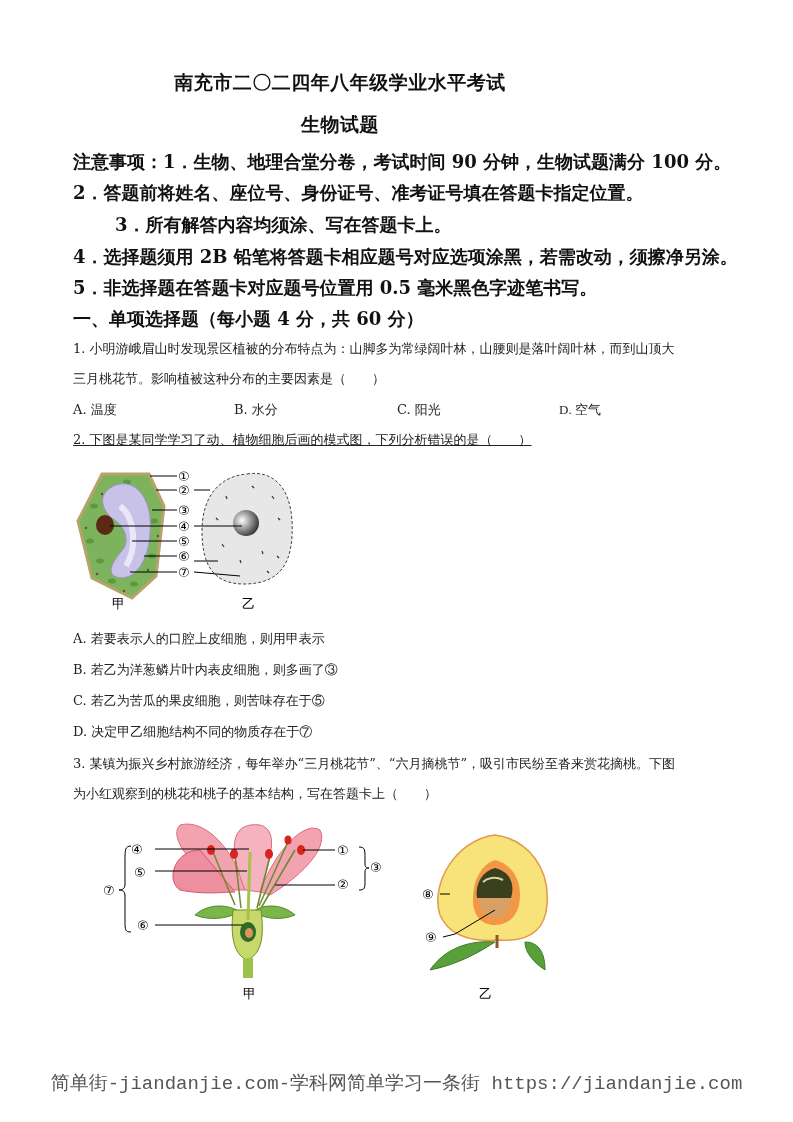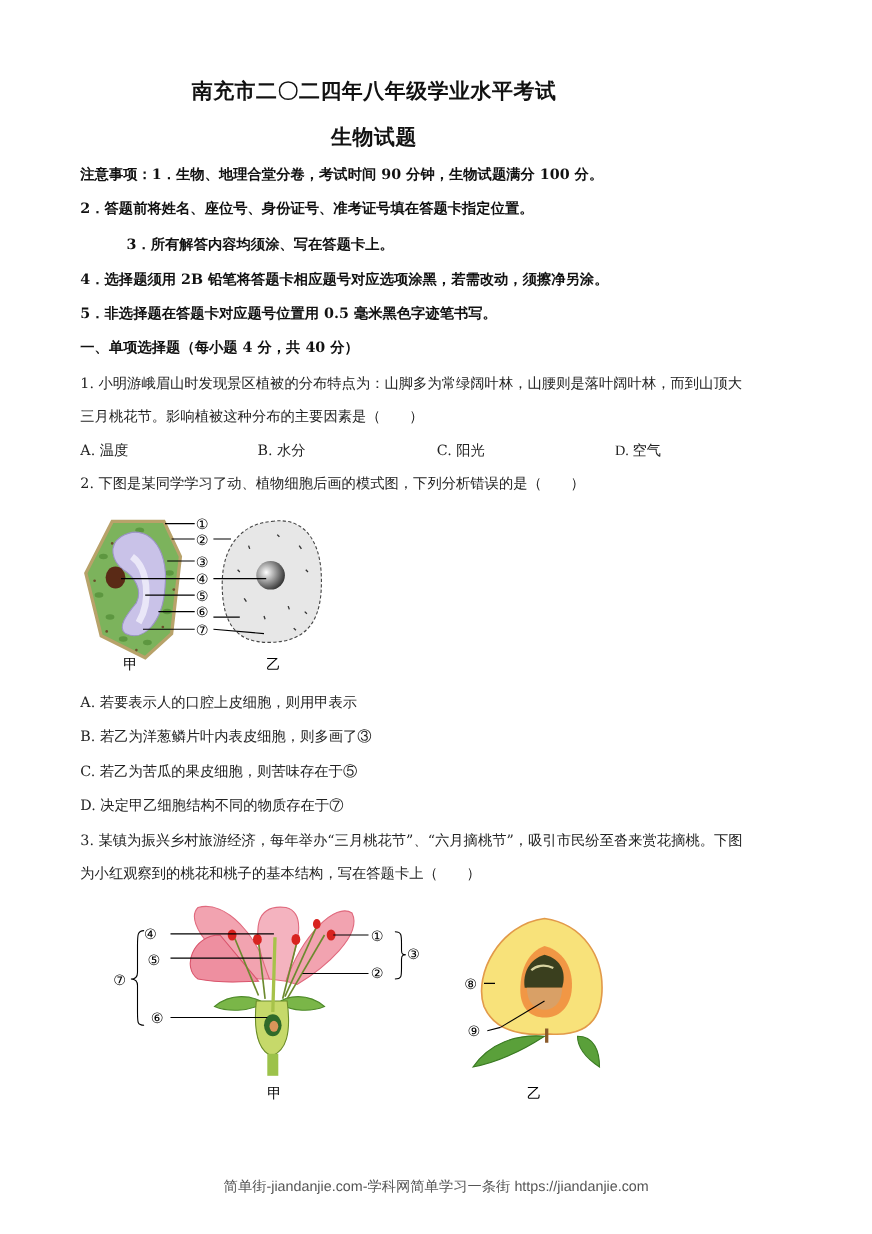--- a/index.html
+++ b/index.html
@@ -1,44 +1,44 @@
 <!DOCTYPE html>
 <html><head>
 <meta charset="utf-8">
 <style>
   html, body { margin: 0; padding: 0; background: #ffffff; }
   body { width: 793px; height: 1122px; position: relative; overflow: hidden; color: #111; }
   .abs { position: absolute; white-space: nowrap; }
   .title { font-family: "DejaVu Serif", "Liberation Serif", serif; font-weight: bold; font-size: 19px; left: 0; width: 680px; text-align: center; letter-spacing: 0.5px; }
-  .notice { font-family: "DejaVu Serif", "Liberation Serif", serif; font-weight: bold; font-size: 13px; left: 73px; }
+  .notice { font-family: "DejaVu Serif", "Liberation Serif", serif; font-weight: bold; font-size: 18px; left: 73px; }
   .qtext { font-family: "DejaVu Serif", "Liberation Serif", serif; font-size: 13px; color: #222; }
-  .footer { font-family: Liberation Sans, sans-serif; font-size: 13px; color: #555; left: 0; width: 793px; text-align: center; }
+  .footer { font-family: Liberation Mono, monospace; font-size: 19px; color: #555; left: 0; width: 793px; text-align: center; }
   svg text { font-family: "DejaVu Sans", sans-serif; }
 </style>
 </head>
 <body>
 
 <div class="abs title" style="top:70px;">南充市二〇二四年八年级学业水平考试</div>
 <div class="abs title" style="top:112px;">生物试题</div>
 
 <div class="abs notice" style="top:150px;">注意事项：1．生物、地理合堂分卷，考试时间 90 分钟，生物试题满分 100 分。</div>
 <div class="abs notice" style="top:181px;">2．答题前将姓名、座位号、身份证号、准考证号填在答题卡指定位置。</div>
 <div class="abs notice" style="top:213px;margin-left:42px;">3．所有解答内容均须涂、写在答题卡上。</div>
 <div class="abs notice" style="top:245px;">4．选择题须用 2B 铅笔将答题卡相应题号对应选项涂黑，若需改动，须擦净另涂。</div>
 <div class="abs notice" style="top:276px;">5．非选择题在答题卡对应题号位置用 0.5 毫米黑色字迹笔书写。</div>
-<div class="abs notice" style="top:307px;">一、单项选择题（每小题 4 分，共 40 分）</div>
+<div class="abs notice" style="top:307px;">一、单项选择题（每小题 4 分，共 60 分）</div>
 
 <div class="abs qtext" style="left:73px; top:340px;">1. 小明游峨眉山时发现景区植被的分布特点为：山脚多为常绿阔叶林，山腰则是落叶阔叶林，而到山顶大</div>
 <div class="abs qtext" style="left:73px; top:370px;">三月桃花节。影响植被这种分布的主要因素是（　　）</div>
 <div class="abs qtext" style="left:73px; top:401px;">A. 温度</div>
 <div class="abs qtext" style="left:234px; top:401px;">B. 水分</div>
 <div class="abs qtext" style="left:397px; top:401px;">C. 阳光</div>
 <div class="abs qtext" style="left:559px; top:401px;font-family:Liberation Serif, serif;">D. 空气</div>
 
-<div class="abs qtext" style="left:73px; top:431px;">2. 下图是某同学学习了动、植物细胞后画的模式图，下列分析错误的是（　　）</div>
+<div class="abs qtext" style="left:73px; top:431px;text-decoration:underline;">2. 下图是某同学学习了动、植物细胞后画的模式图，下列分析错误的是（　　）</div>
 
 <div class="abs" style="left:72px; top:466px; width:230px; height:150px;">
   <svg width="230" height="150" viewBox="0 0 230 150">
 
     <polygon points="30,8 77,8 92,40 84,110 60,132 20,112 6,55" fill="#7cb35c" stroke="#b8a26a" stroke-width="3"></polygon>
     <g fill="#5d9740">
       <ellipse cx="22" cy="40" rx="4" ry="2.5"></ellipse>
         <ellipse cx="18" cy="75" rx="4" ry="2.5"></ellipse>
       <ellipse cx="28" cy="95" rx="4" ry="2.5"></ellipse>
         <ellipse cx="40" cy="115" rx="4" ry="2.5"></ellipse>

